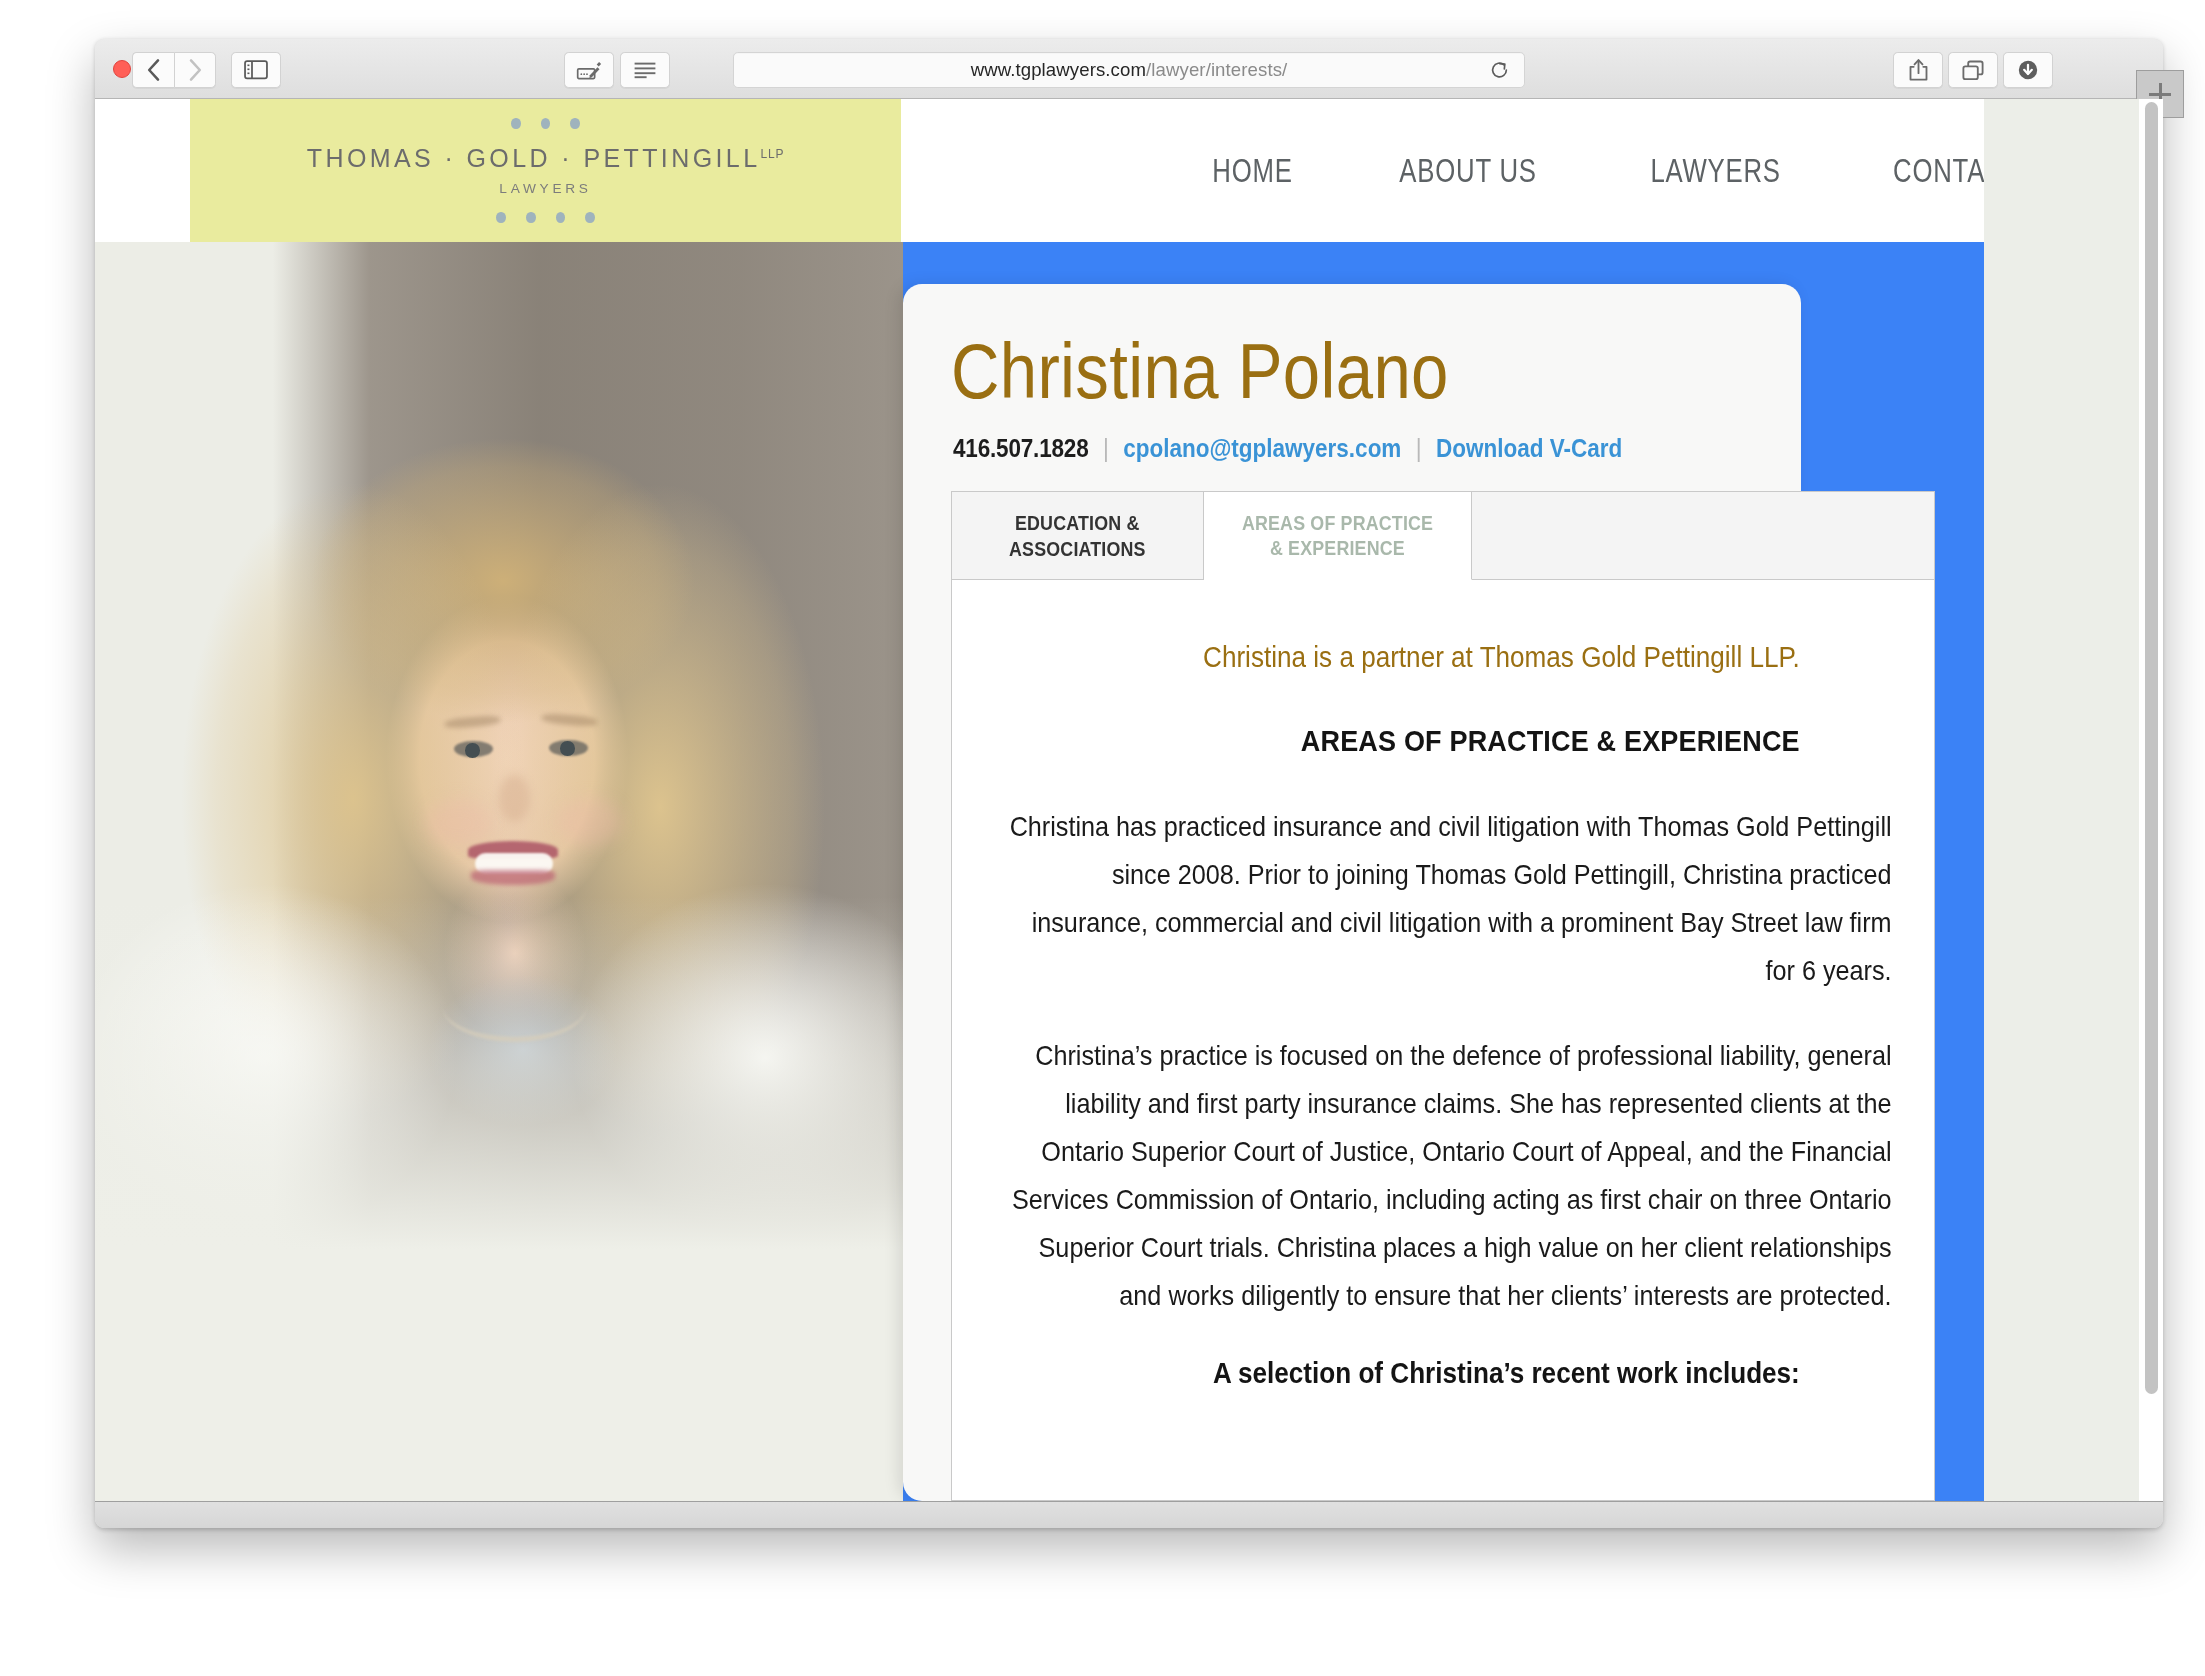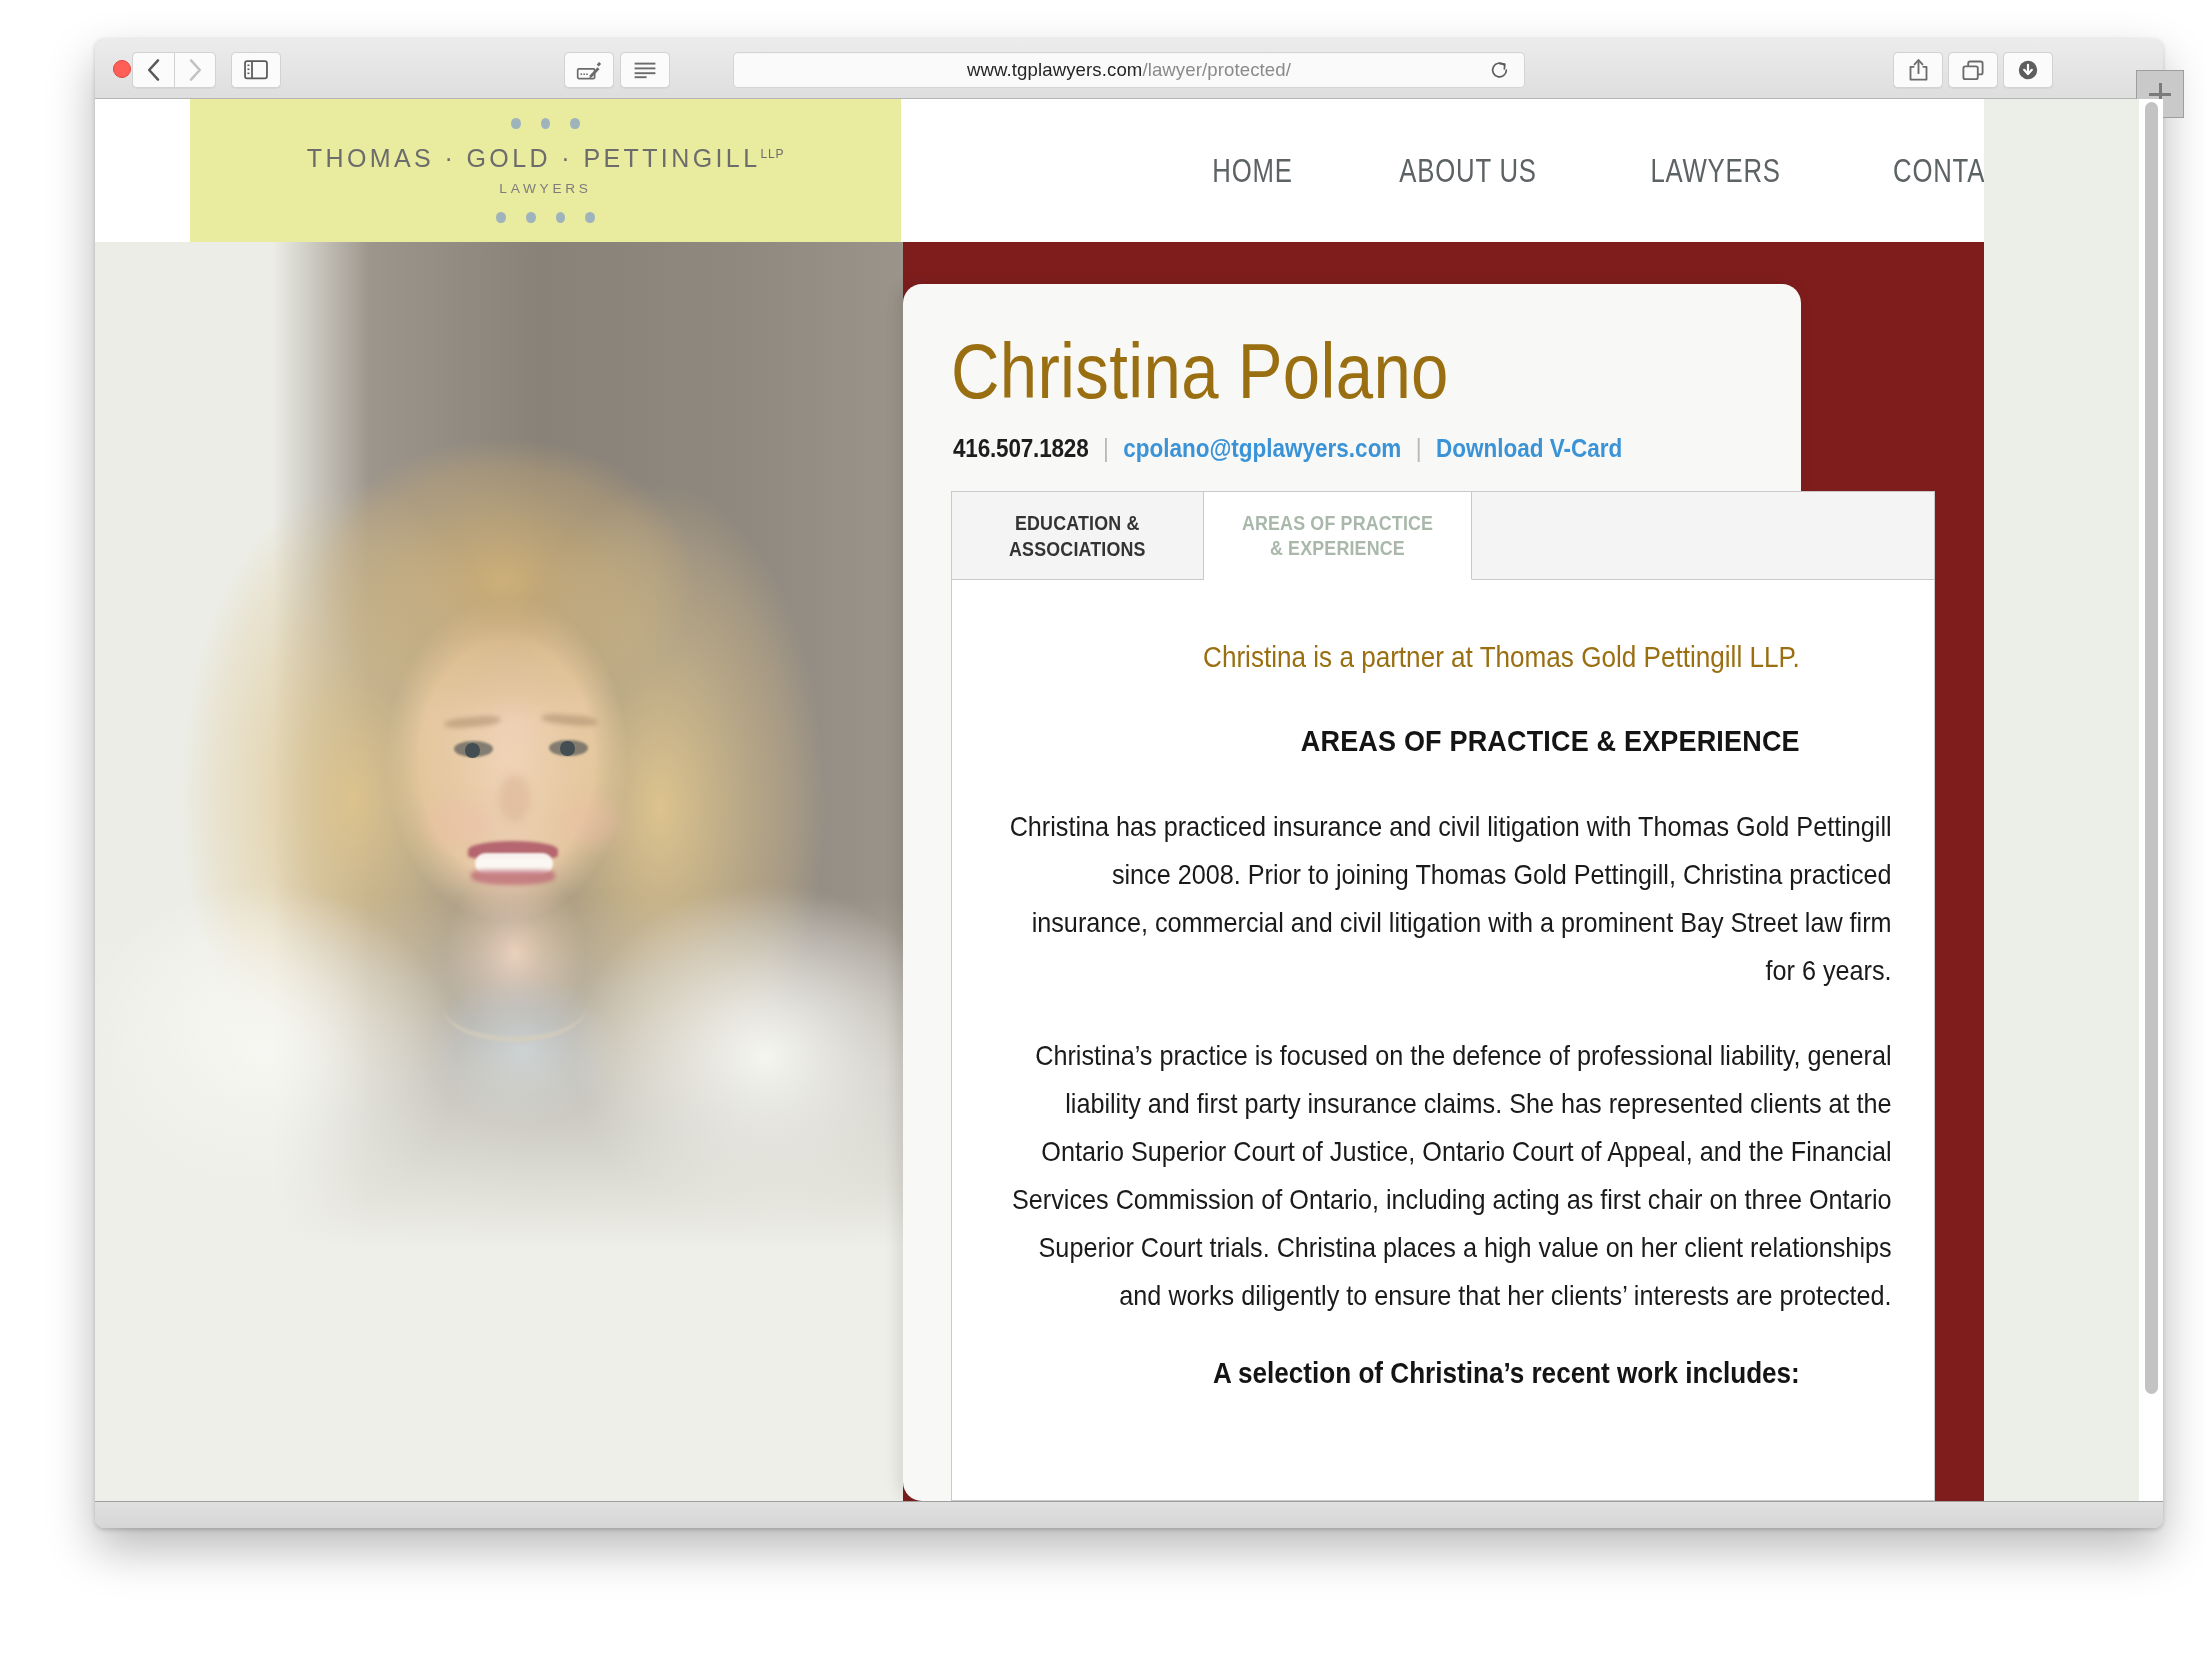--- a/index.html
+++ b/index.html
@@ -118,21 +118,21 @@
     left: 0; bottom: 0;
     width: 2068px; height: 27.5px;
     background: linear-gradient(to bottom, #e0e0e0, #d6d6d6);
     border-top: 0.8px solid #9f9f9f;
     border-radius: 0 0 9px 9px;
   }
 
   
   #page {
     position: absolute; inset: 0;
-    background: #7f1d1d;
+    background: #3b82f6;
   }
 
   
   #site-header {
     position: absolute; left: 0; top: 0;
     width: 1889px; height: 143px;
     background: #ffffff;
   }
 
   
@@ -406,21 +406,21 @@
       <div class="tb-btn" id="reader-btn">
         <svg width="24" height="18" viewBox="0 0 30 22">
           <line x1="2" y1="3" x2="28" y2="3" stroke="#6b6b6b" stroke-width="2.4"></line>
           <line x1="2" y1="9" x2="28" y2="9" stroke="#6b6b6b" stroke-width="2.4"></line>
           <line x1="2" y1="15" x2="28" y2="15" stroke="#6b6b6b" stroke-width="2.4"></line>
           <line x1="2" y1="20" x2="17" y2="20" stroke="#6b6b6b" stroke-width="2.4"></line>
         </svg>
       </div>
 
       <div id="url-bar">
-        <span id="url-text"><span class="host">www.tgplawyers.com</span><span>/lawyer/protected/</span></span>
+        <span id="url-text"><span class="host">www.tgplawyers.com</span><span>/lawyer/interests/</span></span>
         <span id="reload-btn">
           <svg width="21" height="21" viewBox="0 0 26 26">
             <path d="M21.5 13 A8.5 8.5 0 1 1 18.6 6.6" fill="none" stroke="#5b5b5b" stroke-width="2.1" stroke-linecap="round"></path>
             <polyline points="13.5,5.2 19.6,5.6 19.0,11.6" fill="none" stroke="#5b5b5b" stroke-width="2.1" stroke-linecap="round" stroke-linejoin="round"></polyline>
           </svg>
         </span>
       </div>
 
       <div class="tb-btn" id="share-btn">
         <svg width="21" height="24" viewBox="0 0 26 30">

